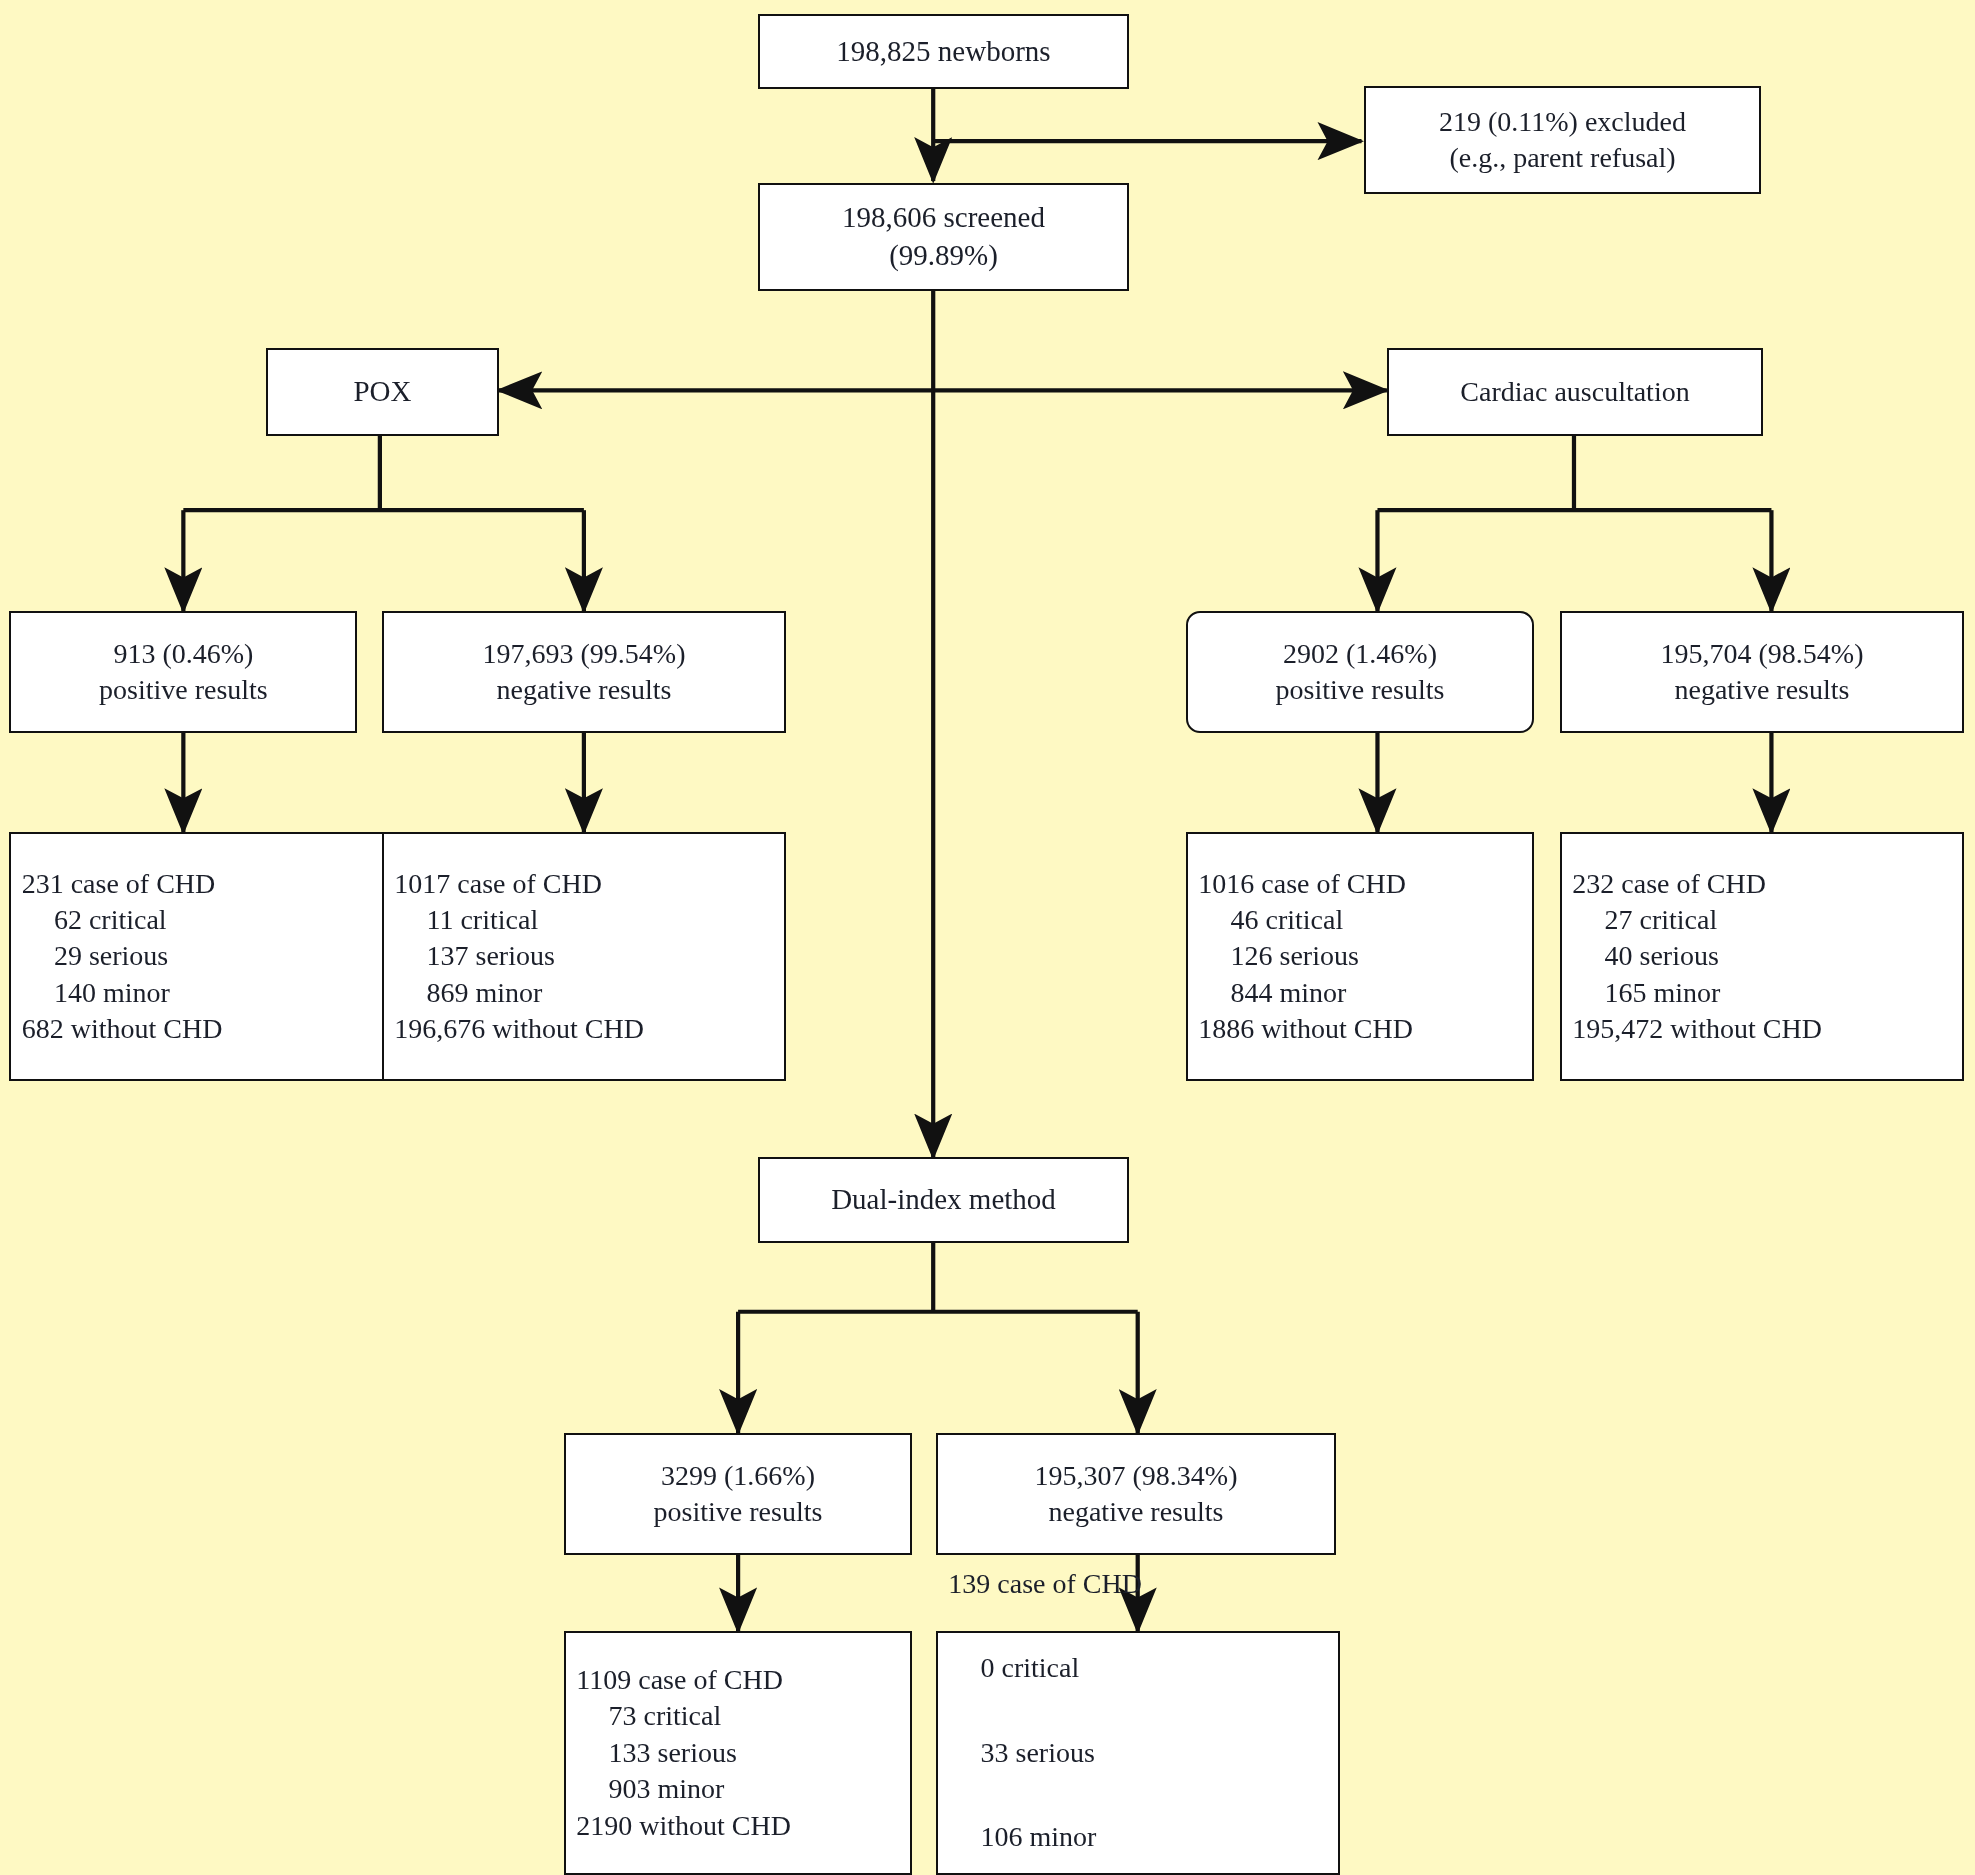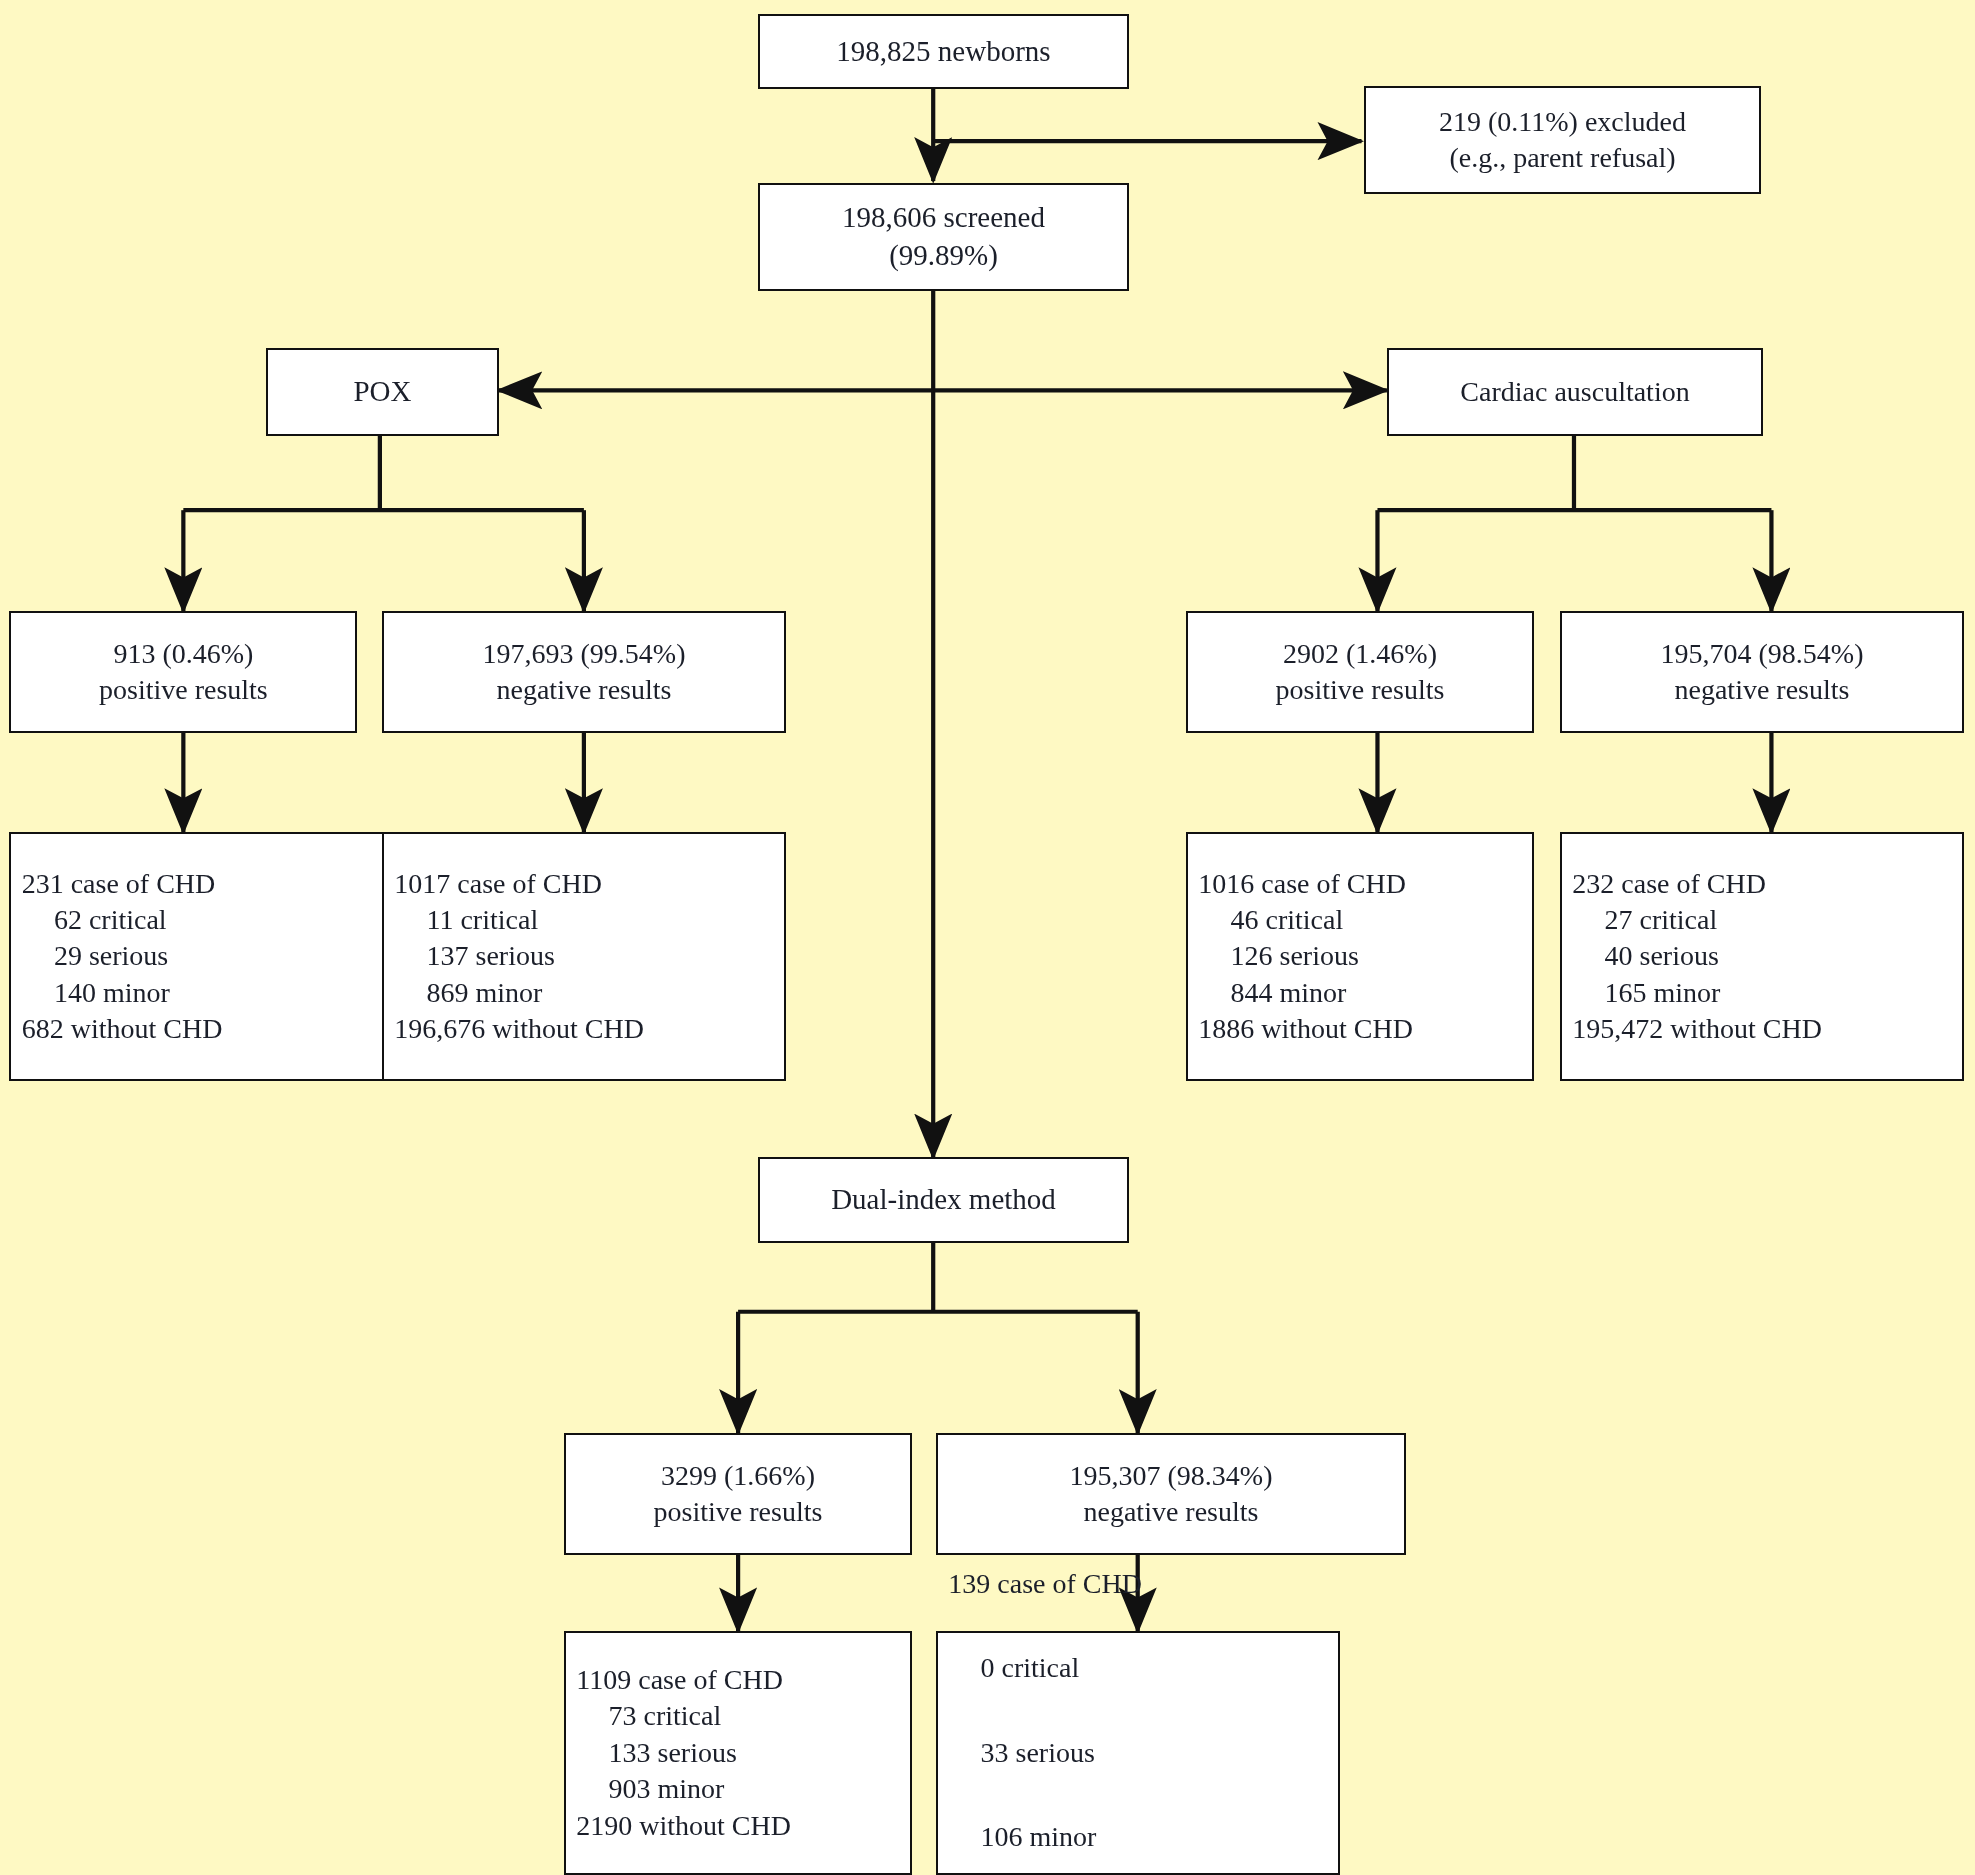--- a/index.html
+++ b/index.html
@@ -131,21 +131,21 @@
   <div class="node-box center-text pad-h" style="left:9.4px; top:611px; width:348px; height:122px;">
     <span class="node-line t-mid">913 (0.46%)</span>
     <span class="node-line t-mid">positive  results</span>
   </div>
 
   <div class="node-box center-text pad-h" style="left:382px; top:611px; width:404px; height:122px;">
     <span class="node-line t-mid">197,693 (99.54%)</span>
     <span class="node-line t-mid">negative results</span>
   </div>
 
-  <div class="node-box center-text pad-h" style="left:1186px; top:611px; width:348px; height:122px;">
+  <div class="node-box center-text pad-h" style="left:1186px; top:611px; width:348px; height:122px;border-radius:14px;">
     <span class="node-line t-mid">2902 (1.46%)</span>
     <span class="node-line t-mid">positive  results</span>
   </div>
 
   <div class="node-box center-text pad-h" style="left:1560px; top:611px; width:404px; height:122px;">
     <span class="node-line t-mid">195,704 (98.54%)</span>
     <span class="node-line t-mid">negative results</span>
   </div>
 
   <div class="node-box left-text pad-det" style="left:9.4px; top:832px; width:399px; height:249px;">
@@ -182,21 +182,21 @@
 
   <div class="node-box center-text pad-h" style="left:758px; top:1157px; width:371px; height:86px;">
     <span class="node-line t-big">Dual-index method</span>
   </div>
 
   <div class="node-box center-text pad-h" style="left:564px; top:1433px; width:348px; height:122px;">
     <span class="node-line t-mid">3299 (1.66%)</span>
     <span class="node-line t-mid">positive  results</span>
   </div>
 
-  <div class="node-box center-text pad-h" style="left:936px; top:1433px; width:470px; height:122px;">
+  <div class="node-box center-text pad-h" style="left:936px; top:1433px; width:400px; height:122px;">
     <span class="node-line t-mid">195,307 (98.34%)</span>
     <span class="node-line t-mid">negative results</span>
   </div>
 
   <div class="node-box left-text pad-det" style="left:564px; top:1631px; width:348px; height:244px;">
     <span class="node-line t-det">1109 case of CHD</span>
     <span class="node-line t-det indent-1">73 critical</span>
     <span class="node-line t-det indent-1">133 serious</span>
     <span class="node-line t-det indent-1">903 minor</span>
     <span class="node-line t-det">2190 without CHD</span>

